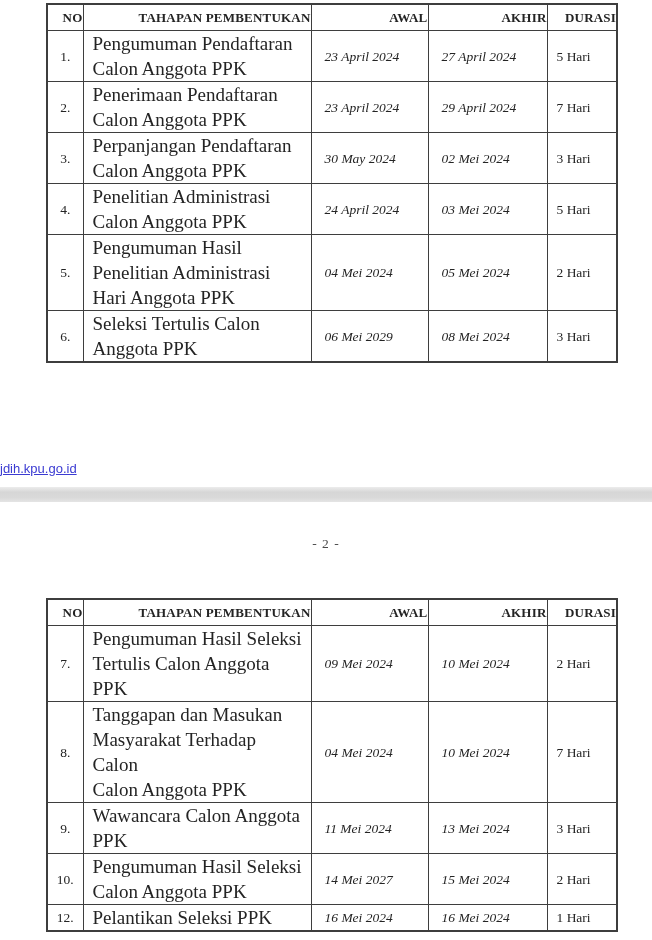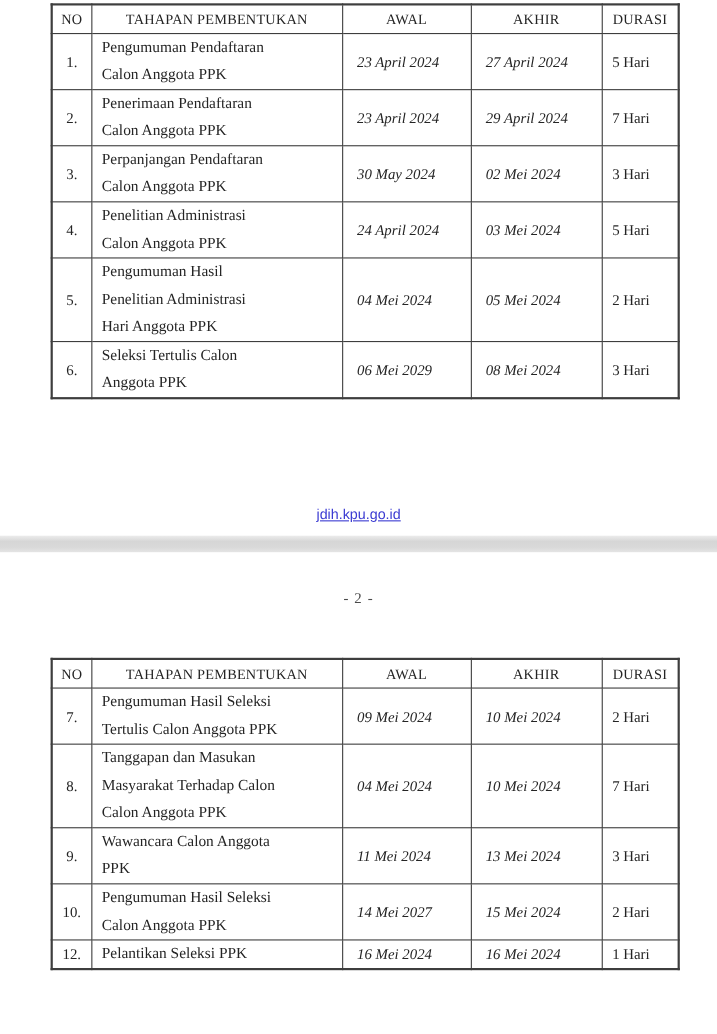--- a/index.html
+++ b/index.html
@@ -29,53 +29,52 @@
   .t2 { top: 598px; }
   .doc-table th, .doc-table td {
     border: 1px solid #3e3e3e;
     font-size: 13.5px;
     line-height: 25px;
     vertical-align: middle;
     padding: 0;
     overflow: hidden;
   }
   .doc-table th {
-    font-weight: normal;
-    text-align: center;
+    font-weight: bold;
+    text-align: right;
     letter-spacing: 0.2px;
     height: 25px;
     font-size: 13px;
   }
   tr.r1 { height: 26px; }
   tr.r2 { height: 51px; }
   tr.r3 { height: 76px; }
   td.c-no {
     text-align: center;
   }
   td.c-tahapan {
     padding-left: 9px;
     padding-right: 6px;
     white-space: pre-line;
-    font-size: 14px;
+    font-size: 19px;
   }
   td.c-date {
     padding-left: 13px;
     font-size: 13.5px;
     font-style: italic;
   }
   td.c-durasi {
     padding-left: 9px;
     font-size: 13.5px;
   }
   .footer-link-wrap {
     position: absolute;
     top: 459px;
     left: 0;
     width: 100%;
-    text-align: center;
   }
   .footer-link {
     font-family: "Liberation Sans", sans-serif;
     font-size: 13px;
     color: #3b3bd2;
     text-decoration: underline;
     cursor: pointer;
   }
   .page-separator {
     position: absolute;

